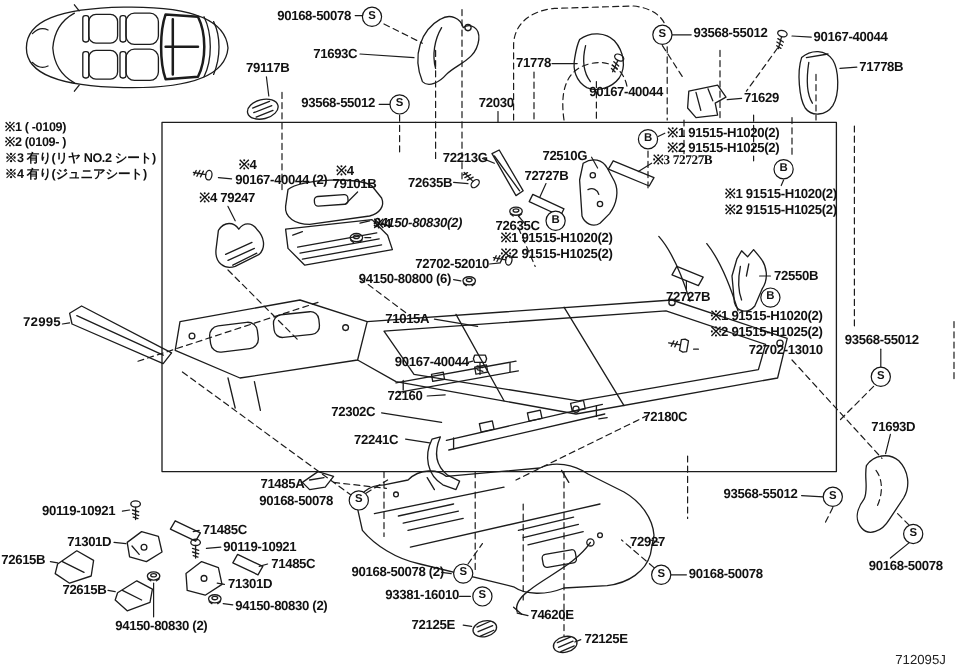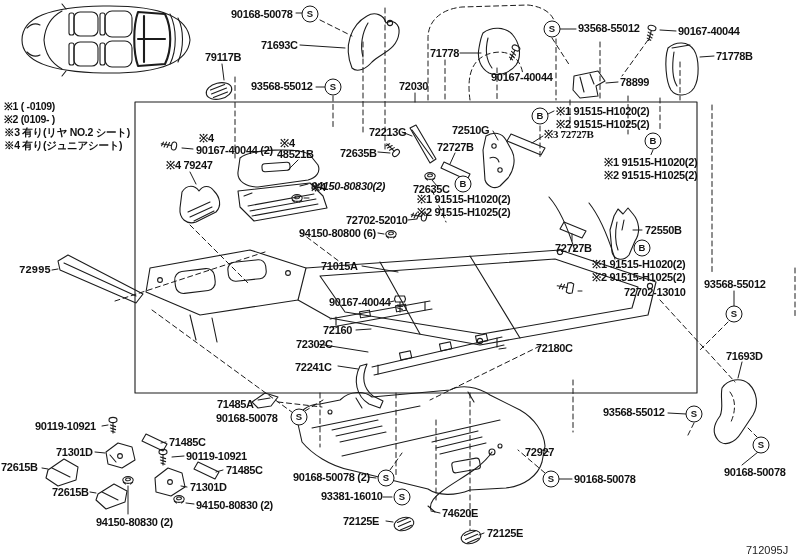--- a/index.html
+++ b/index.html
@@ -380,46 +380,46 @@
       <span class="plabel" style="left: 231px; top: 9px;">90168-50078</span>
       <span class="plabel" style="left: 261px; top: 40px;">71693C</span>
       <span class="plabel" style="left: 205px; top: 52px;">79117B</span>
       <span class="plabel" style="left: 251px; top: 81px;">93568-55012</span>
       <span class="plabel" style="left: 399px; top: 81px;">72030</span>
       <span class="plabel" style="left: 578px; top: 23px;">93568-55012</span>
       <span class="plabel" style="left: 678px; top: 26px;">90167-40044</span>
       <span class="plabel" style="left: 430px; top: 48px;">71778</span>
       <span class="plabel" style="left: 491px; top: 72px;">90167-40044</span>
       <span class="plabel" style="left: 716px; top: 51px;">71778B</span>
-      <span class="plabel" style="left: 620px; top: 77px;">78899</span>
+      <span class="plabel" style="left: 620px; top: 77px;">71629</span>
       <span class="plabel" style="left: 556px; top: 106px;">※1 91515-H1020(2)</span>
       <span class="plabel" style="left: 556px; top: 119px;">※2 91515-H1025(2)</span>
       <span class="plabel" style="left: 604px; top: 157px;">※1 91515-H1020(2)</span>
       <span class="plabel" style="left: 604px; top: 170px;">※2 91515-H1025(2)</span>
       <span class="plabel" style="left: 544px; top: 129px; font-family: Liberation Serif, serif;">※3 72727B</span>
       <span class="plabel" style="left: 369px; top: 127px;">72213G</span>
       <span class="plabel" style="left: 452px; top: 125px;">72510G</span>
       <span class="plabel" style="left: 437px; top: 142px;">72727B</span>
       <span class="plabel" style="left: 340px; top: 148px;">72635B</span>
       <span class="plabel" style="left: 413px; top: 184px;">72635C</span>
       <span class="plabel" style="left: 417px; top: 194px;">※1 91515-H1020(2)</span>
       <span class="plabel" style="left: 417px; top: 207px;">※2 91515-H1025(2)</span>
       <span class="plabel" style="left: 346px; top: 215px;">72702-52010</span>
       <span class="plabel" style="left: 299px; top: 228px;">94150-80800 (6)</span>
       <span class="plabel" style="left: 199px; top: 133px;">※4</span>
       <span class="plabel" style="left: 196px; top: 145px;">90167-40044 (2)</span>
       <span class="plabel" style="left: 166px; top: 160px;">※4 79247</span>
       <span class="plabel" style="left: 280px; top: 138px;">※4</span>
-      <span class="plabel" style="left: 277px; top: 149px;">48521B</span>
+      <span class="plabel" style="left: 277px; top: 149px;">79101B</span>
       <span class="plabel" style="left: 311px; top: 182px;">※4</span>
       <span class="plabel" style="left: 311px; top: 181px; font-style: italic;">94150-80830(2)</span>
       <span class="plabel" style="left: 321px; top: 261px;">71015A</span>
       <span class="plabel" style="left: 329px; top: 297px;">90167-40044</span>
       <span class="plabel" style="left: 323px; top: 325px;">72160</span>
-      <span class="plabel" style="left: 276px; top: 339px; margin-left: 20px;">72302C</span>
+      <span class="plabel" style="left: 276px; top: 339px;">72302C</span>
       <span class="plabel" style="left: 295px; top: 362px;">72241C</span>
       <span class="plabel" style="left: 536px; top: 343px;">72180C</span>
       <span class="plabel" style="left: 645px; top: 225px;">72550B</span>
       <span class="plabel" style="left: 592px; top: 259px;">※1 91515-H1020(2)</span>
       <span class="plabel" style="left: 592px; top: 272px;">※2 91515-H1025(2)</span>
       <span class="plabel" style="left: 584px; top: 287px; margin-left: 40px;">72702-13010</span>
       <span class="plabel" style="left: 555px; top: 243px;">72727B</span>
       <span class="plabel" style="left: 19px; top: 265px; font-family: Liberation Mono, monospace;">72995</span>
       <span class="plabel" style="left: 704px; top: 279px;">93568-55012</span>
       <span class="plabel" style="left: 726px; top: 351px;">71693D</span>

